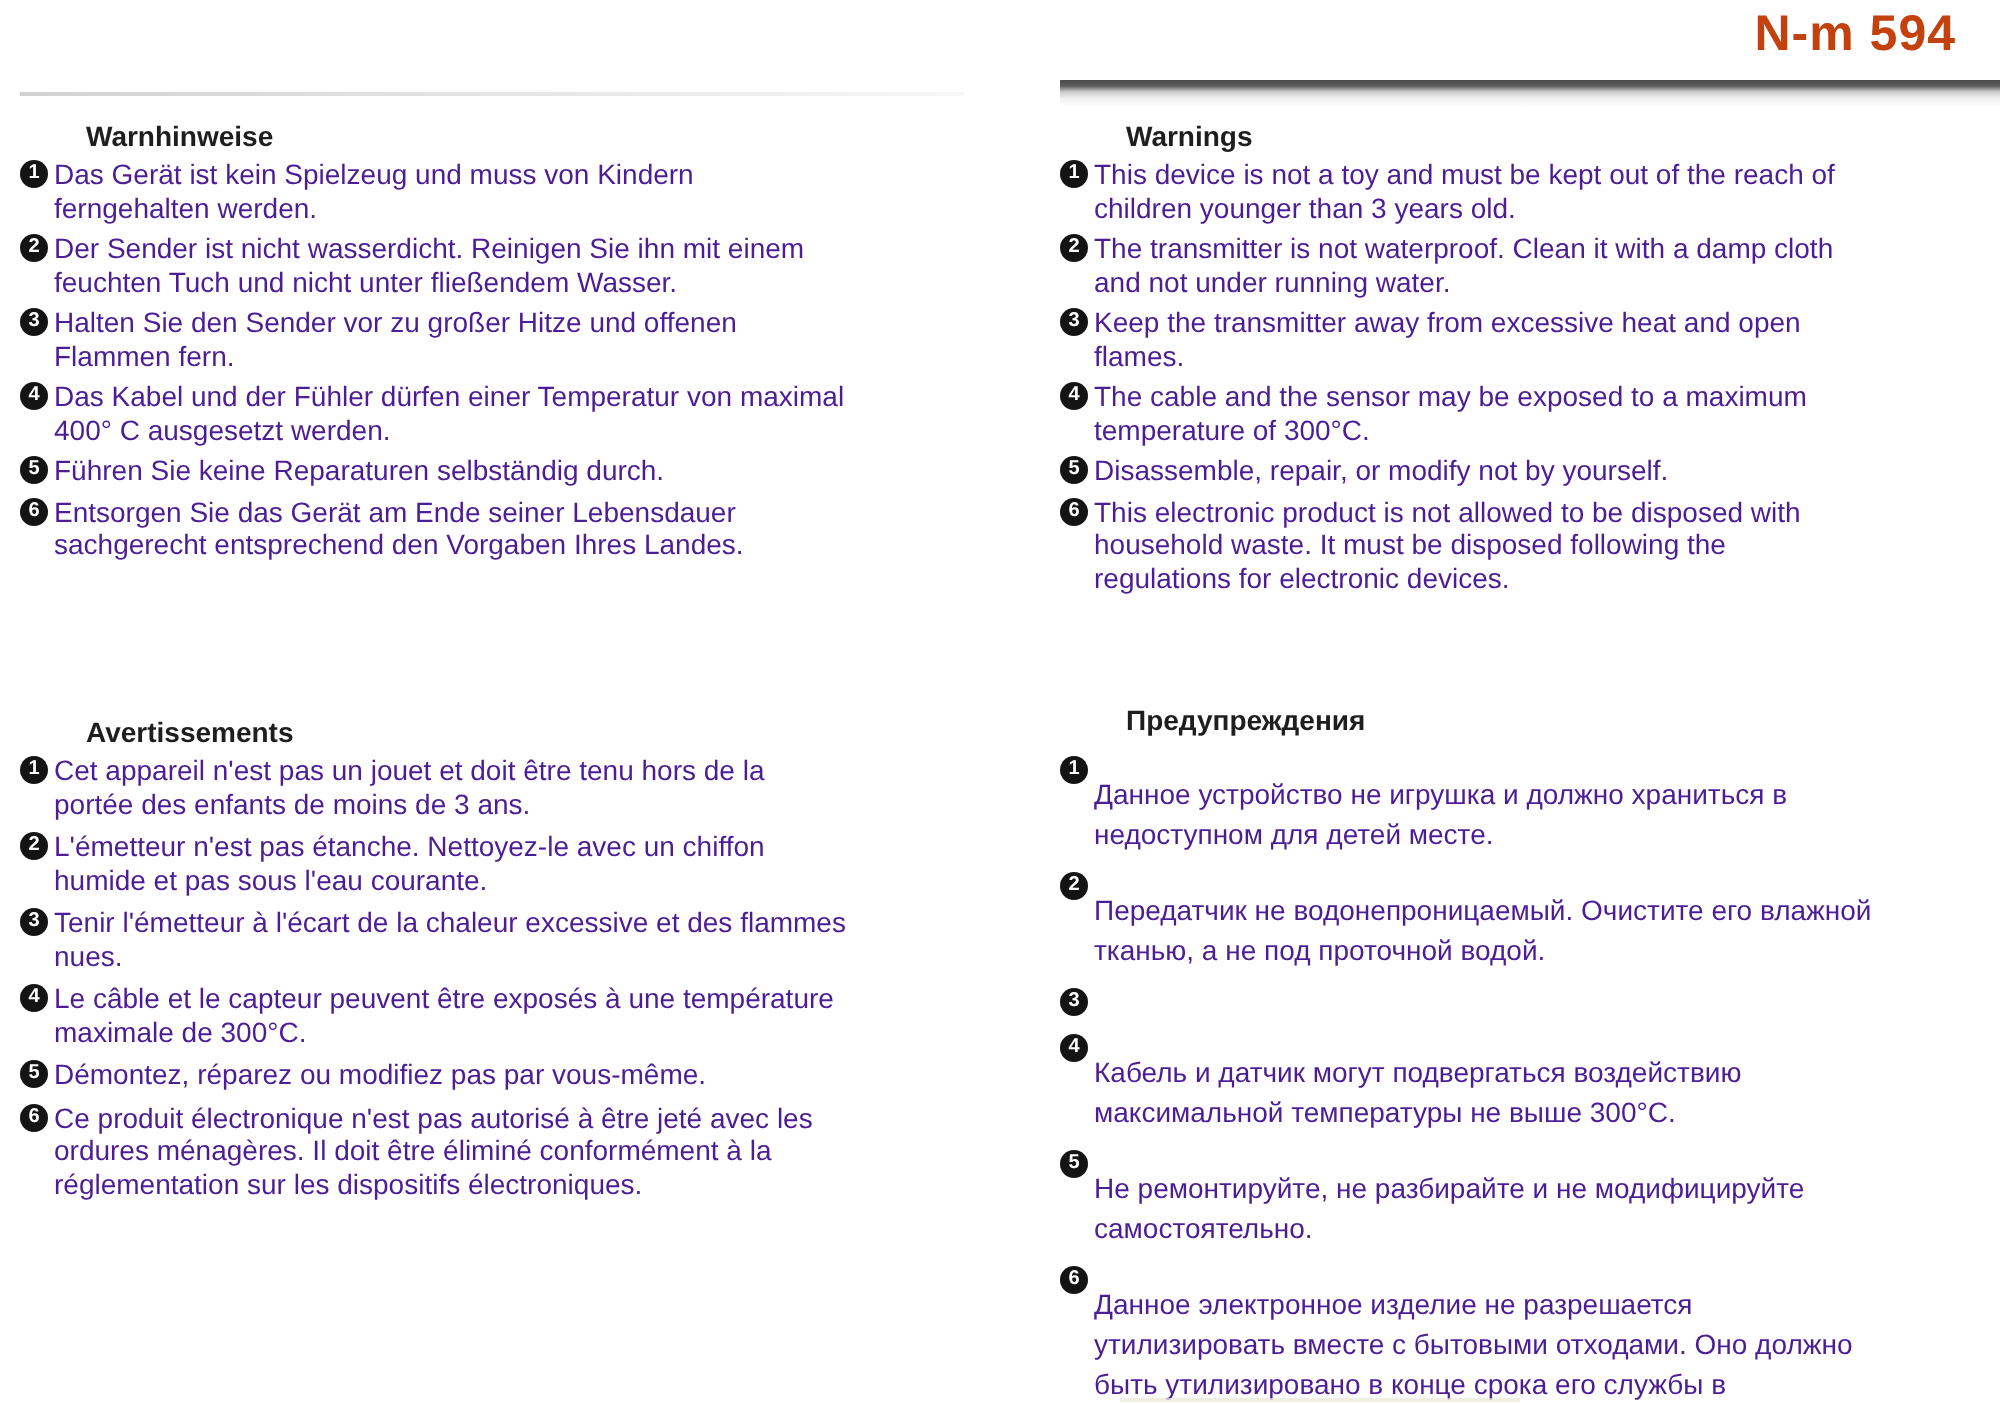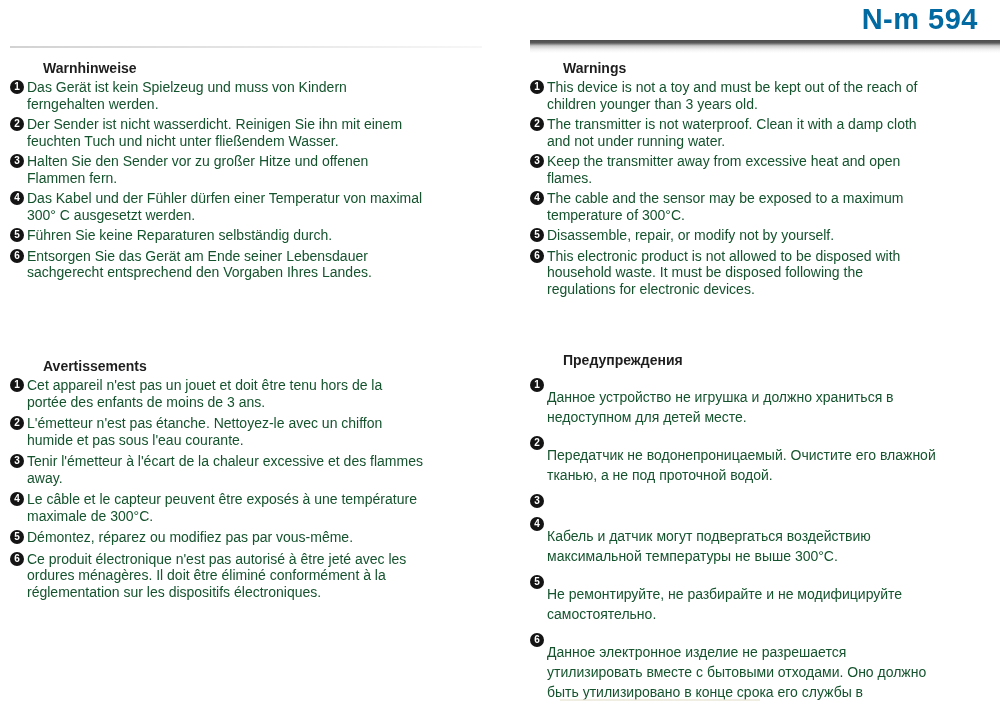--- a/index.html
+++ b/index.html
@@ -8,23 +8,23 @@
     background: #ffffff;
     font-family: "Liberation Sans", "DejaVu Sans", sans-serif;
     color: #333;
     overflow: hidden;
   }
   .page { position: relative; width: 1000px; height: 702px; background: #fff; }
 
   .model-number {
     position: absolute;
     top: 3px; right: 22px;
-    font-size: 29px;
+    font-size: 25px;
     font-weight: bold;
-    color: #0369a1;
+    color: #c2410c;
     letter-spacing: 0.5px;
   }
 
   .section { position: absolute; }
   .sec-de { left: 10px;  top: 46px;  width: 472px; }
   .sec-en { left: 530px; top: 40px;  width: 470px; }
   .sec-fr { left: 10px;  top: 358px; width: 478px; }
   .sec-ru { left: 530px; top: 352px; width: 465px; }
 
   .divider-light {
@@ -59,21 +59,21 @@
     font-weight: bold;
     display: inline-flex;
     align-items: center;
     justify-content: center;
     line-height: 1;
   }
   .item-text {
     font-size: 14px;
     line-height: 16.5px;
     white-space: pre-line;
-    color: #14532d;
+    color: #4c1d95;
   }
 
   .sec-fr .item { margin-bottom: 5px; }
 
   .sec-ru .section-title { margin-bottom: 7px; }
   .sec-ru .item { margin-bottom: 6px; }
   .sec-ru .item-text { line-height: 20px; margin-top: 12px; }
   .sec-ru .bullet { margin-top: 3px; }
 
   .page-edge-artifact {
@@ -105,21 +105,21 @@
 feuchten Tuch und nicht unter fließendem Wasser.</span>
     </div>
     <div class="item">
       <span class="bullet">3</span>
       <span class="item-text">Halten Sie den Sender vor zu großer Hitze und offenen
 Flammen fern.</span>
     </div>
     <div class="item">
       <span class="bullet">4</span>
       <span class="item-text">Das Kabel und der Fühler dürfen einer Temperatur von maximal
-300° C ausgesetzt werden.</span>
+400° C ausgesetzt werden.</span>
     </div>
     <div class="item">
       <span class="bullet">5</span>
       <span class="item-text">Führen Sie keine Reparaturen selbständig durch.</span>
     </div>
     <div class="item">
       <span class="bullet">6</span>
       <span class="item-text">Entsorgen Sie das Gerät am Ende seiner Lebensdauer
 sachgerecht entsprechend den Vorgaben Ihres Landes.</span>
     </div>
@@ -168,21 +168,21 @@
 portée des enfants de moins de 3 ans.</span>
     </div>
     <div class="item">
       <span class="bullet">2</span>
       <span class="item-text">L'émetteur n'est pas étanche. Nettoyez-le avec un chiffon
 humide et pas sous l'eau courante.</span>
     </div>
     <div class="item">
       <span class="bullet">3</span>
       <span class="item-text">Tenir l'émetteur à l'écart de la chaleur excessive et des flammes
-away.</span>
+nues.</span>
     </div>
     <div class="item">
       <span class="bullet">4</span>
       <span class="item-text">Le câble et le capteur peuvent être exposés à une température
 maximale de 300°C.</span>
     </div>
     <div class="item">
       <span class="bullet">5</span>
       <span class="item-text">Démontez, réparez ou modifiez pas par vous-même.</span>
     </div>

